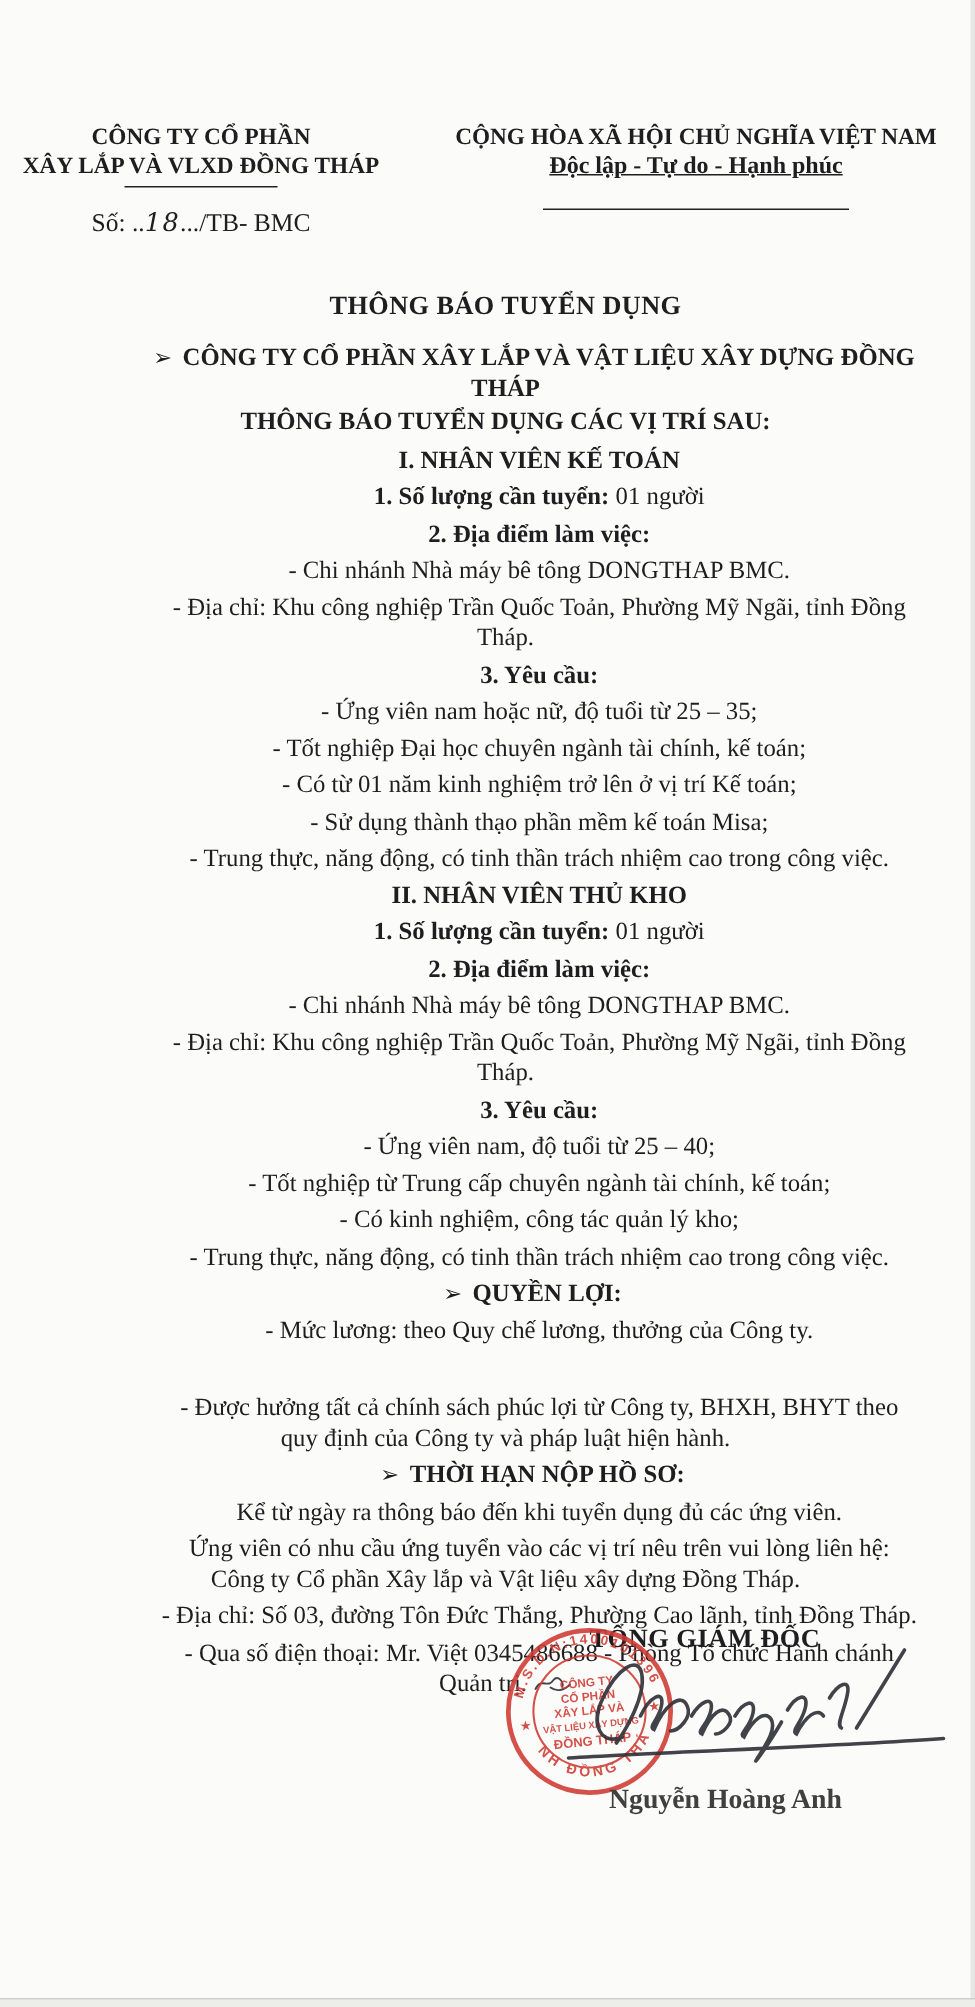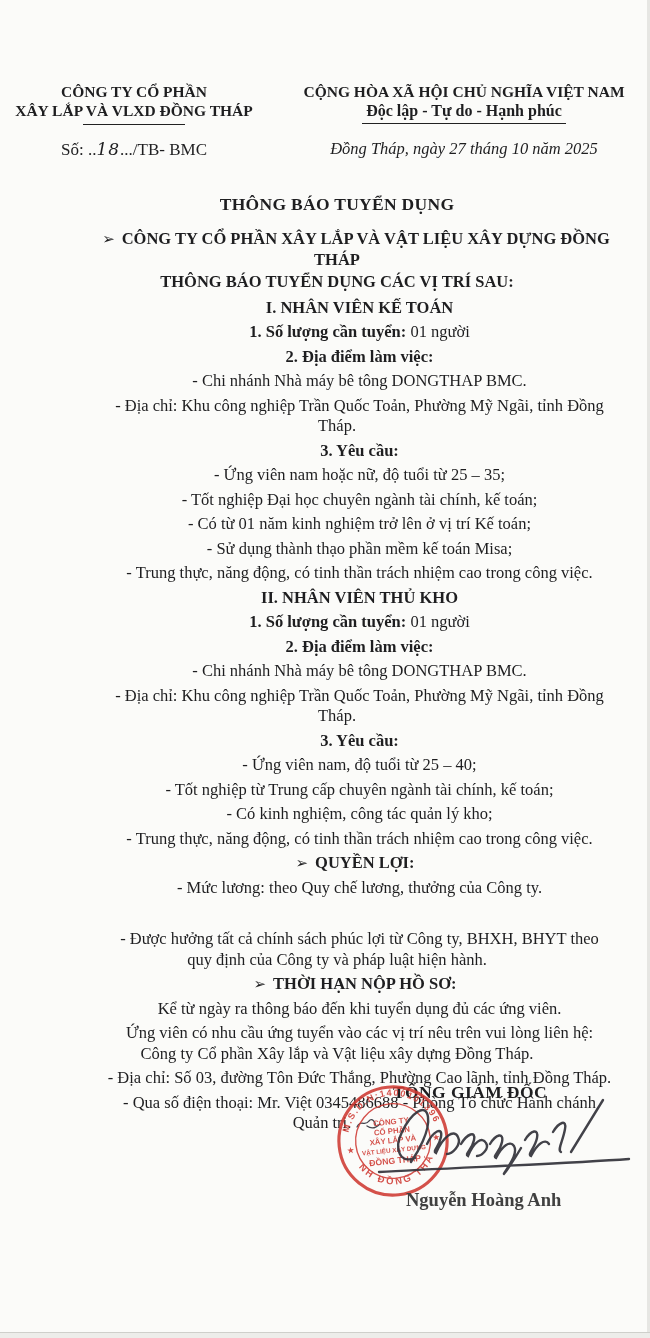--- a/index.html
+++ b/index.html
@@ -14,21 +14,21 @@
   .edge-right{position:absolute;top:0;right:0;width:3px;height:100%;background:#e6e6e3;}
   .edge-bottom{position:absolute;left:0;bottom:0;width:100%;height:5px;background:#ededea;border-top:1px solid #cfcfcb;}
 
   
   .header{display:flex;margin:82px 0 0 0;gap:24px;}
   .header-left{width:268px;text-align:center;}
   .header-right{flex:1;text-align:center;padding-right:14px;}
   .h-b{margin:0;font-weight:bold;font-size:15.5px;line-height:19px;}
   .h-b2{margin:0;font-weight:bold;font-size:16px;line-height:20px;}
   .rule-left{width:102px;border-top:1.6px solid #222;margin:4px auto 0 auto;height:0;}
-  .ul-text{display:inline-block;border-bottom:1.6px solid #222;padding:0 4px 2px 4px;}
+  .ul-text{display:inline-block;border-bottom:1.6px solid #222;padding:0 4px 18px 4px;text-decoration:underline;}
   .doc-no{margin:14px 0 0 0;font-size:17px;}
   .doc-no .hand{font-family:"DejaVu Serif",serif;font-style:italic;letter-spacing:1px;}
   .date-line{margin:15px 0 0 0;font-style:italic;font-size:16.5px;}
 
   
   .doc-body{margin:34px 38px 0 62px;}
   .title{margin:0 0 14px 0;text-align:center;font-size:17.5px;font-weight:bold;letter-spacing:.3px;}
   .line{margin:0 0 4px 0;font-size:16.5px;line-height:20.5px;text-indent:45px;text-align:center;}
   .line b{font-weight:bold;}
   .intro{font-weight:bold;text-indent:38px;margin-bottom:2px;}
@@ -54,21 +54,20 @@
   <div class="header">
     <div class="header-left">
       <p class="h-b">CÔNG TY CỔ PHẦN</p>
       <p class="h-b">XÂY LẮP VÀ VLXD ĐỒNG THÁP</p>
       <div class="rule-left"></div>
       <p class="doc-no"><span>Số: ..</span><span class="hand">18</span><span>.../TB- BMC</span></p>
     </div>
     <div class="header-right">
       <p class="h-b">CỘNG HÒA XÃ HỘI CHỦ NGHĨA VIỆT NAM</p>
       <p class="h-b2"><span class="ul-text">Độc lập - Tự do - Hạnh phúc</span></p>
-      <p class="date-line">Đồng Tháp, ngày 27 tháng 10 năm 2025</p>
     </div>
   </div>
 
   <div class="doc-body">
     <h1 class="title">THÔNG BÁO TUYỂN DỤNG</h1>
 
     <p class="line intro"><span class="arrow">➢</span><b>CÔNG TY CỔ PHẦN XÂY LẮP VÀ VẬT LIỆU XÂY DỰNG ĐỒNG THÁP</b></p>
     <p class="line intro2"><b>THÔNG BÁO TUYỂN DỤNG CÁC VỊ TRÍ SAU:</b></p>
 
     <p class="line"><b>I. NHÂN VIÊN KẾ TOÁN</b></p>

